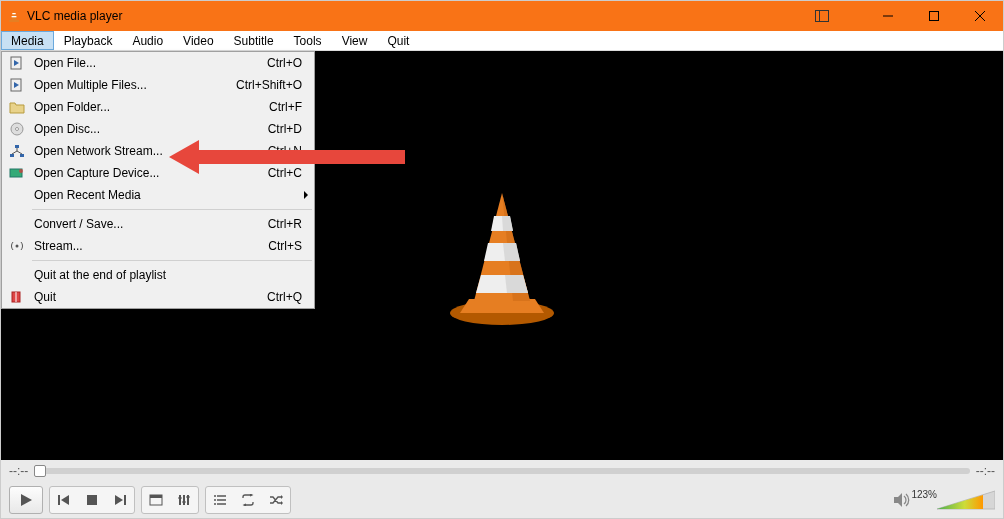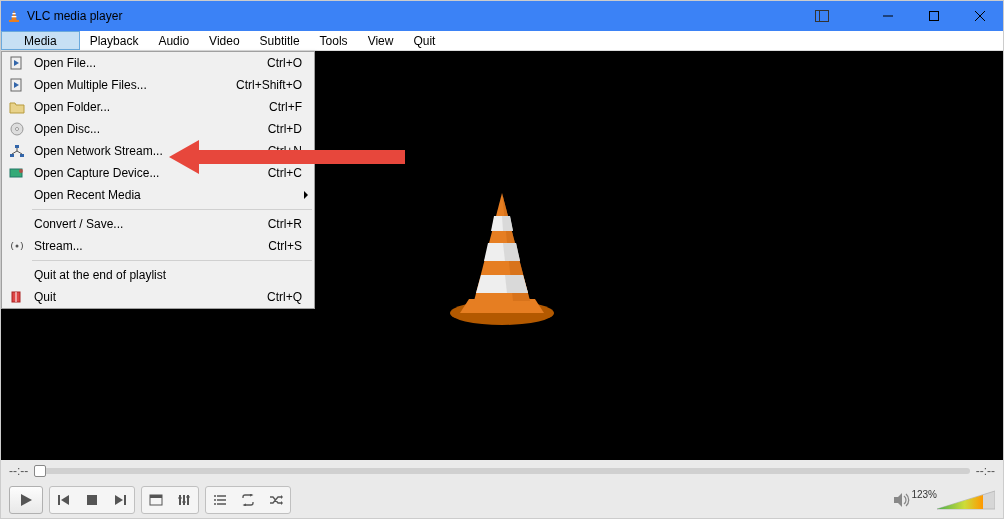--- a/index.html
+++ b/index.html
@@ -1,23 +1,23 @@
 <!DOCTYPE html>
 <html><head>
   <meta charset="utf-8">
   <style>
     * { margin: 0; padding: 0; box-sizing: border-box; font-family: "Segoe UI", Tahoma, sans-serif; font-size: 12px; }
     body { width: 1004px; height: 519px; background: #fff; overflow: hidden; display: flex; flex-direction: column; border: 1px solid #ccc; position: relative; }
-    .titlebar { height: 30px; display: flex; align-items: center; padding-left: 6px; background: #3b82f6; }
+    .titlebar { height: 30px; display: flex; align-items: center; padding-left: 6px; background: #f97316; }
     .titlebar .title { margin-left: 6px; font-size: 12px; }
     .titlebar .spacer { flex: 1; }
     .winbtn { width: 46px; height: 30px; display: flex; align-items: center; justify-content: center; }
     .menubar { height: 20px; display: flex; align-items: stretch; background: #fff; border-bottom: 1px solid #dcdcdc; }
     .menu-item { padding: 2px 10px; display: flex; align-items: center; cursor: default; }
-    .menu-item.active { background: #c7e0f4; border: 1px solid #6aa9dd; padding: 1px 22px; }
+    .menu-item.active { background: #c7e0f4; border: 1px solid #6aa9dd; padding: 1px 9px; }
     .video-area { flex: 1; background: #000; position: relative; display: flex; align-items: center; justify-content: center; }
     .dropdown { position: absolute; left: 0; top: 50px; width: 314px; background: #f0f0f0; border: 1px solid #a0a0a0; box-shadow: 2px 2px 4px rgba(0,0,0,0.3); z-index: 10; }
     .dropdown .row { display: flex; align-items: center; height: 22px; padding: 0 6px 0 4px; }
     .dropdown .icon-cell { width: 22px; display: flex; justify-content: center; align-items: center; }
     .dropdown .label { flex: 1; padding-left: 6px; }
     .dropdown .shortcut { color: #000; padding-right: 6px; }
     .dropdown .sep { height: 1px; background: #d0d0d0; margin: 3px 2px 3px 30px; }
     .dropdown .submenu-arrow { width: 0; height: 0; border-top: 4px solid transparent; border-bottom: 4px solid transparent; border-left: 4px solid #000; }
     .seekbar-row { height: 22px; display: flex; align-items: center; padding: 0 8px; background: #eaeaea; gap: 6px; }
     .seek-track { flex: 1; height: 6px; background: #d0d0d0; border-radius: 3px; position: relative; }

